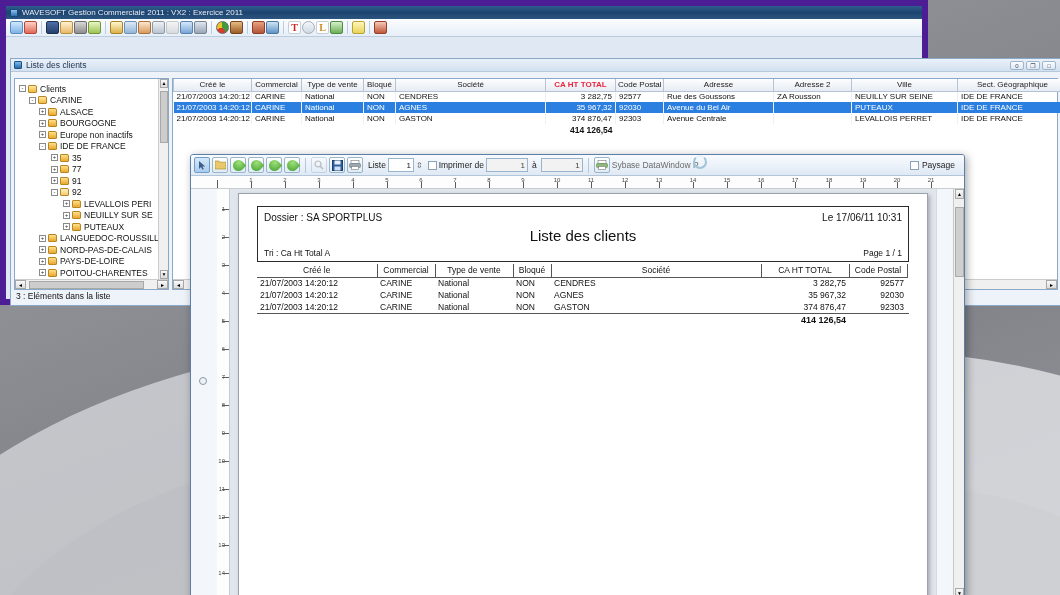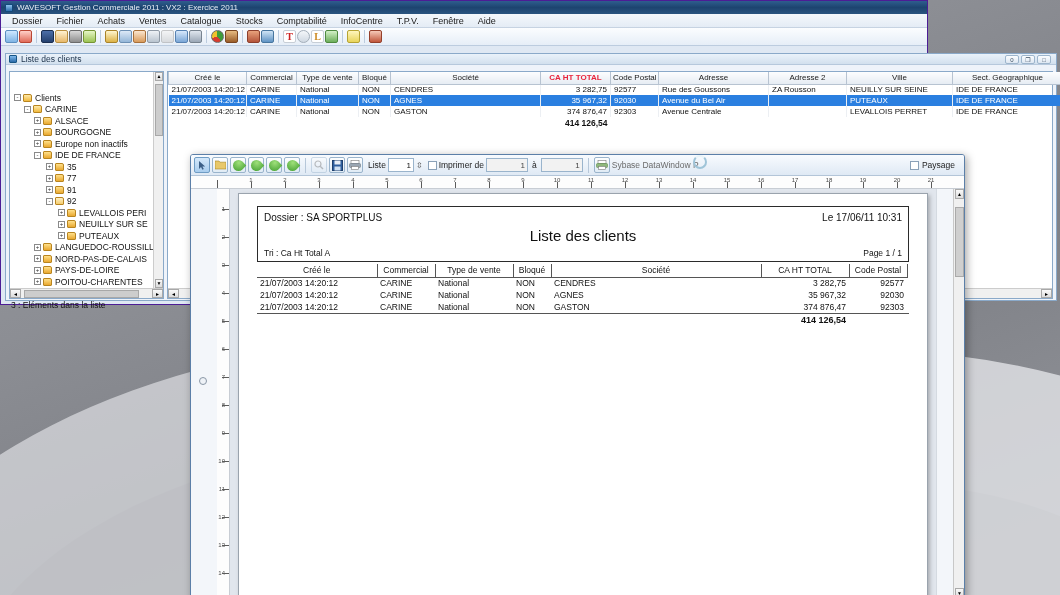--- a/index.html
+++ b/index.html
@@ -36,21 +36,21 @@
   #desktop .swoosh4 {
     position:absolute; right:-120px; bottom:-210px; width:540px; height:320px;
     background:#74767c; border-radius:50% 50% 50% 50% / 55% 45% 55% 45%;
     transform:rotate(4deg); opacity:.6;
   }
 
   
   #app {
     position:absolute; left:0; top:0; width:928px; height:305px;
     background:#dfe8f3;
-    border:1px solid #4c1d95;
+    border:6px solid #4c1d95;
     display:flex; flex-direction:column;
   }
   #app-titlebar {
     height:13px;
     background:linear-gradient(#2f5d8e,#1d4470 50%,#2a547f);
     display:flex; align-items:center; gap:4px;
     padding:0 4px;
     color:#e8eef6;
     font-size:8px;
     white-space:nowrap;
@@ -135,21 +135,21 @@
   #cw-inactifs { margin-left:auto; display:flex; align-items:center; gap:3px; font-size:8.5px; color:#1c1c1c; padding-right:6px;}
   #cw-inactifs .cb { width:9px;height:9px;border:1px solid #7f9db9;background:#fff;}
 
   #cw-main { flex:1; display:flex; gap:3px; margin-top:3px; min-height:0; }
 
   
   #treepanel {
     width:155px; background:#fff; border:1px solid #8aa9c9;
     display:flex; flex-direction:column; min-height:0;
   }
-  #tree { flex:1; overflow:hidden; padding:20px 0 0 2px; position:relative; }
+  #tree { flex:1; overflow:hidden; padding:4px 0 0 2px; position:relative; }
   .tnode { display:flex; align-items:center; height:11.5px; font-size:8.5px; color:#111; white-space:nowrap;}
   .tnode .exp {
     width:7px;height:7px;border:1px solid #8a8a8a;background:#fff;
     font-size:6px;line-height:5px;text-align:center;color:#333;
     margin-right:2px; flex:0 0 auto;
   }
   .tnode .fld {
     width:9px; height:8px; margin-right:3px; flex:0 0 auto;
     background:linear-gradient(#ffe08a,#e9a830);
     border:1px solid #b9851f; border-radius:1px 2px 1px 1px;
@@ -297,33 +297,20 @@
   <div class="swoosh3"></div>
 </div>
 
 <div id="app">
 
   <div id="app-titlebar">
     <span class="winicon"></span>
     <span>WAVESOFT Gestion Commerciale 2011 : VX2 : Exercice 2011</span>
   </div>
 
-  <div id="menubar">
-    <span class="mi">Dossier</span>
-    <span class="mi">Fichier</span>
-    <span class="mi">Achats</span>
-    <span class="mi">Ventes</span>
-    <span class="mi">Catalogue</span>
-    <span class="mi">Stocks</span>
-    <span class="mi">Comptabilité</span>
-    <span class="mi">InfoCentre</span>
-    <span class="mi">T.P.V.</span>
-    <span class="mi">Fenêtre</span>
-    <span class="mi">Aide</span>
-  </div>
 
   <div id="toolbar">
     <span class="tb-ico" style="background:linear-gradient(#cfe8ff,#7fb4e4);border:1px solid #5b8fc0;"></span>
     <span class="tb-ico" style="background:linear-gradient(#ffd0c8,#e06a58);border:1px solid #b94634;"></span>
     <span class="tb-sep"></span>
     <span class="tb-ico" style="background:linear-gradient(#4c6fa8,#24406e);border:1px solid #1a2e50;"></span>
     <span class="tb-ico" style="background:linear-gradient(#fff2d2,#e7b86a);border:1px solid #b98f40;"></span>
     <span class="tb-ico" style="background:linear-gradient(#d8d8d8,#8e8e8e);border:1px solid #6b6b6b;"></span>
     <span class="tb-ico" style="background:linear-gradient(#e6f6c6,#9cc454);border:1px solid #759434;"></span>
     <span class="tb-sep"></span>

